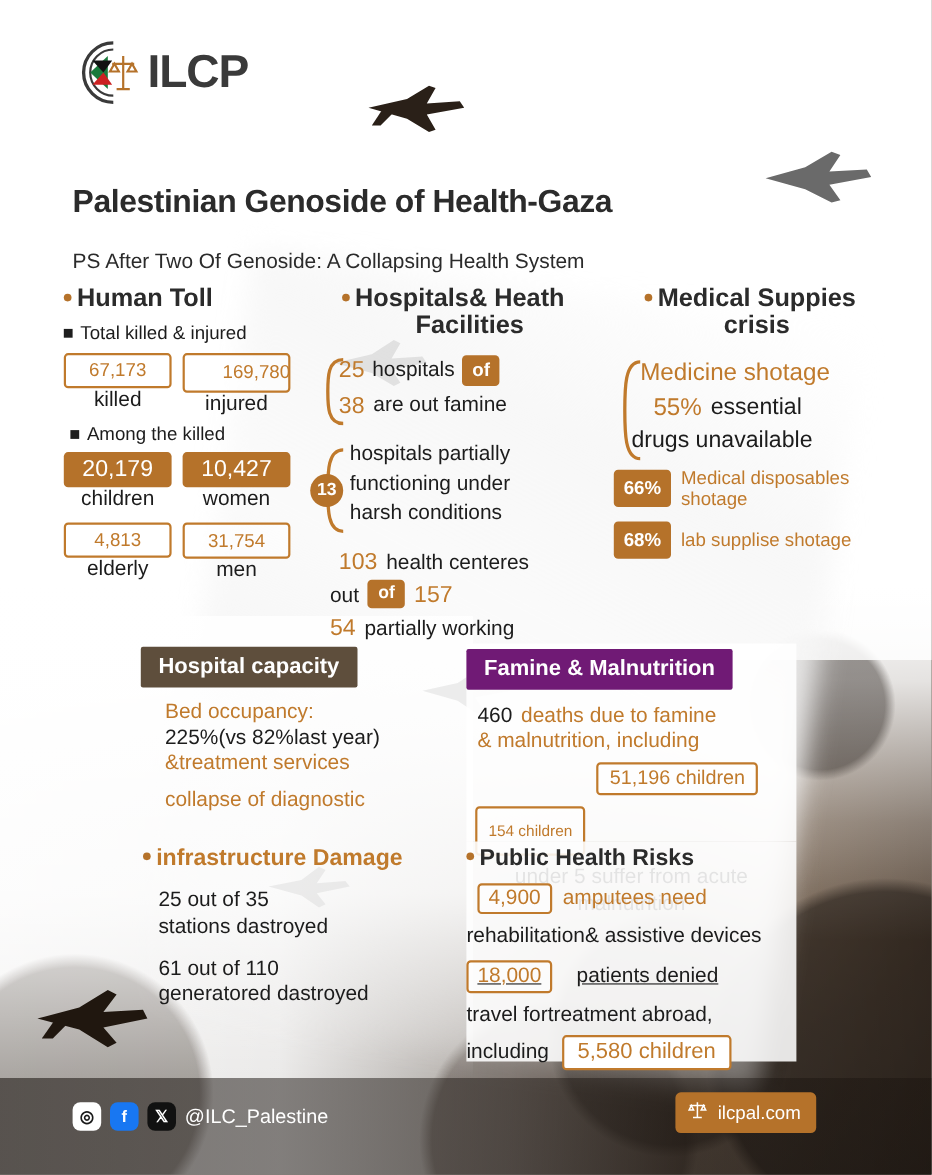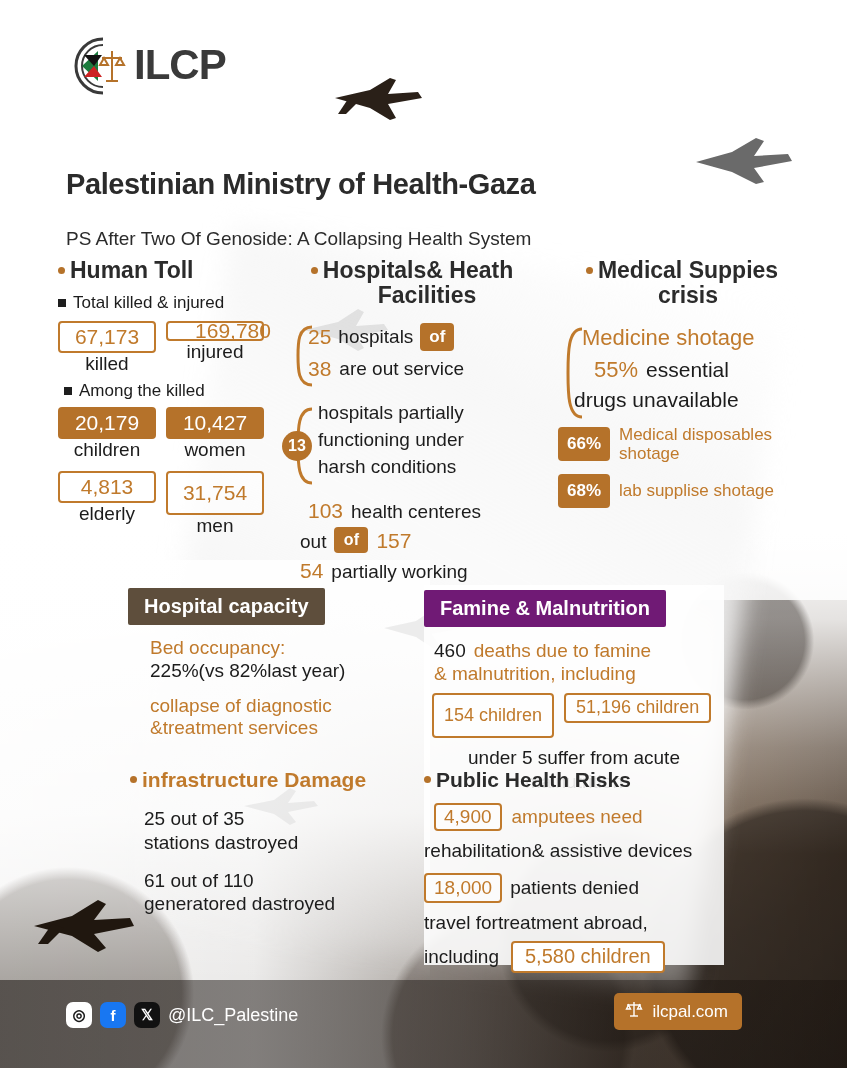--- a/index.html
+++ b/index.html
@@ -89,21 +89,21 @@
   }
   .sq {
     display:inline-block; width:8px;height:8px;background:#1e1e1e;
     vertical-align:middle; margin-right:7px; margin-bottom:2px;
   }
   .label-line { font-size:17px; color:#1c1c1c; }
 
   .box {
     border:2px solid #c07a2c; border-radius:4px;
     display:flex; align-items:center; justify-content:center;
-    color:#c07a2c; font-size:21px; background:rgba(255,255,255,0.55);
+    color:#c07a2c; font-size:17px; background:rgba(255,255,255,0.55);
   }
   .fill {
     background:#b5722a; color:#fff; border-radius:4px;
     display:flex; align-items:center; justify-content:center;
     font-size:21px;
   }
   .under { font-size:19px; color:#1c1c1c; text-align:center; }
 
   .banner {
     background:#701a75; color:#fff; font-weight:bold; font-size:20px;
@@ -209,37 +209,37 @@
       </svg>
   </div>
   <div class="plane" style="left:240px; top:780px; opacity:.35;">
     <svg width="80" height="50" viewBox="0 0 80 50">
         <g fill="#d0d0d0">
           <path d="M4 26 L34 20 L50 8 L56 11 L48 23 L74 21 L78 26 L48 32 L56 42 L50 45 L34 34 Z"></path>
         </g>
       </svg>
   </div>
 
-  <h1 id="title">Palestinian Ministry of Health-Gaza</h1>
+  <h1 id="title">Palestinian Genoside of Health-Gaza</h1>
   <div id="subtitle">PS After Two Of Genoside: A Collapsing Health System</div>
 
   <div style="position:absolute; left:58px; top:258px; width:215px;">
     <div class="sec-title">
       <span class="dot"></span><span>Human Toll</span>
     </div>
     <div class="label-line" style="margin-top:10px;">
       <span class="sq"></span><span>Total killed &amp; injured</span>
     </div>
     <div style="display:flex; gap:10px; margin-top:8px;">
       <div style="width:98px;">
         <div class="box" style="height:32px;">67,173</div>
         <div class="under">killed</div>
       </div>
       <div style="width:98px;">
-        <div class="box" style="height:20px;padding-left:36px;">169,780</div>
+        <div class="box" style="height:36px;padding-left:36px;">169,780</div>
         <div class="under">injured</div>
       </div>
     </div>
     <div class="label-line" style="margin-top:6px; padding-left:6px;">
       <span class="sq"></span><span>Among the killed</span>
     </div>
     <div style="display:flex; gap:10px; margin-top:6px;">
       <div style="width:98px;">
         <div class="fill" style="height:32px;">20,179</div>
         <div class="under">children</div>
@@ -248,21 +248,21 @@
         <div class="fill" style="height:32px;">10,427</div>
         <div class="under">women</div>
       </div>
     </div>
     <div style="display:flex; gap:10px; margin-top:10px;">
       <div style="width:98px;">
         <div class="box" style="height:32px;">4,813</div>
         <div class="under">elderly</div>
       </div>
       <div style="width:98px;">
-        <div class="box" style="height:44px;">31,754</div>
+        <div class="box" style="height:33px;">31,754</div>
         <div class="under">men</div>
       </div>
     </div>
   </div>
 
   <div style="position:absolute; left:288px; top:258px; width:248px;">
     <div class="sec-title" style="text-align:center;">
       <span class="dot"></span><span>Hospitals&amp; Heath</span><br>
       <span style="padding-left:30px;">Facilities</span>
     </div>
@@ -271,21 +271,21 @@
       <svg style="position:absolute; left:2px; top:2px;" width="26" height="62" viewBox="0 0 26 62">
         <path d="M22 2 C8 2 8 18 8 31 C8 44 8 60 22 60" fill="none" stroke="#c07a2c" stroke-width="3"></path>
       </svg>
       <div style="position:absolute; left:20px; top:0; display:flex; align-items:center; gap:7px;">
         <span class="orange-txt" style="font-size:21px;">25</span>
         <span class="body-txt">hospitals</span>
         <span class="fill" style="width:34px;height:28px;font-size:17px;font-weight:bold;">of</span>
       </div>
       <div style="position:absolute; left:20px; top:34px; display:flex; align-items:center; gap:8px;">
         <span class="orange-txt" style="font-size:21px;">38</span>
-        <span class="body-txt">are out service</span>
+        <span class="body-txt">are out famine</span>
       </div>
     </div>
 
     <div style="position:relative; margin-top:10px; height:90px;">
       <svg style="position:absolute; left:2px; top:6px;" width="26" height="78" viewBox="0 0 26 78">
         <path d="M22 2 C8 2 8 22 8 39 C8 56 8 76 22 76" fill="none" stroke="#c07a2c" stroke-width="3"></path>
       </svg>
       <div class="fill" style="position:absolute; left:-6px; top:30px; width:30px;height:30px;border-radius:50%;font-size:16px;font-weight:bold;">13</div>
       <div class="body-txt" style="position:absolute; left:30px; top:0;">hospitals partially</div>
       <div class="body-txt" style="position:absolute; left:30px; top:27px;">functioning under</div>
@@ -335,34 +335,34 @@
     <div style="display:flex; align-items:center; gap:9px; margin-top:10px; padding-left:10px;">
       <span class="fill" style="width:52px;height:34px;font-size:17px;font-weight:bold;">68%</span>
       <span class="orange-txt" style="font-size:17px;">lab supplise shotage</span>
     </div>
   </div>
 
   <div style="position:absolute; left:128px; top:588px; width:290px;">
     <div class="banner dark">Hospital capacity</div>
     <div class="orange-txt" style="font-size:19px; margin-top:12px; padding-left:22px;">Bed occupancy:</div>
     <div class="body-txt" style="padding-left:22px;">225%(vs 82%last year)</div>
+    <div class="orange-txt" style="font-size:19px; padding-left:22px;">&amp;treatment services</div>
     <div class="orange-txt" style="font-size:19px; margin-top:12px; padding-left:22px;">collapse of diagnostic</div>
-    <div class="orange-txt" style="font-size:19px; padding-left:22px;">&amp;treatment services</div>
   </div>
 
   <div class="panel-white" style="left:424px; top:585px; width:300px; height:180px;"></div>
   <div style="position:absolute; left:424px; top:590px; width:300px;">
     <div class="banner">Famine &amp; Malnutrition</div>
     <div style="display:flex; align-items:baseline; gap:8px; margin-top:12px; padding-left:10px;">
       <span class="body-txt">460</span>
       <span class="orange-txt" style="font-size:19px;">deaths due to famine</span>
     </div>
     <div class="orange-txt" style="font-size:19px; padding-left:10px;">&amp; malnutrition, including</div>
     <div style="display:flex; gap:10px; margin-top:8px; padding-left:8px;">
-      <div class="box" style="height:45px; padding:0 10px; font-size:18px;">154 children</div>
+      <div class="box" style="height:45px; padding:0 10px; font-size:14px;margin-top:40px;">154 children</div>
       <div class="box" style="height:30px; padding:0 10px; font-size:18px;">51,196 children</div>
     </div>
     <div class="body-txt" style="text-align:center; margin-top:8px;">under 5 suffer from acute</div>
     <div class="body-txt" style="text-align:center;">malnutrition</div>
   </div>
 
   <div style="position:absolute; left:130px; top:768px; width:290px;">
     <div class="sec-title" style="font-size:21px;">
       <span class="dot"></span><span class="orange-txt">infrastructure Damage</span>
     </div>
@@ -375,21 +375,21 @@
   <div class="panel-white" style="left:424px; top:765px; width:300px; height:200px;"></div>
   <div style="position:absolute; left:424px; top:768px; width:310px;">
     <div class="sec-title" style="font-size:21px;">
       <span class="dot"></span><span>Public Health Risks</span>
     </div>
     <div style="display:flex; align-items:center; gap:10px; margin-top:12px; padding-left:10px;">
       <span class="box" style="height:28px; padding:0 8px; font-size:19px;">4,900</span>
       <span class="orange-txt" style="font-size:19px;">amputees need</span>
     </div>
     <div class="body-txt" style="margin-top:8px;">rehabilitation&amp; assistive devices</div>
-    <div style="display:flex; align-items:center; gap:8px; margin-top:10px;">
+    <div style="display:flex; align-items:center; gap:22px; margin-top:10px;text-decoration:underline;">
       <span class="box" style="height:30px; padding:0 8px; font-size:19px;">18,000</span>
       <span class="body-txt">patients denied</span>
     </div>
     <div class="body-txt" style="margin-top:8px;">travel fortreatment abroad,</div>
     <div style="display:flex; align-items:center; gap:12px; margin-top:6px;">
       <span class="body-txt">including</span>
       <span class="box" style="height:32px; padding:0 12px; font-size:20px; background:#fff;">5,580 children</span>
     </div>
   </div>
 

